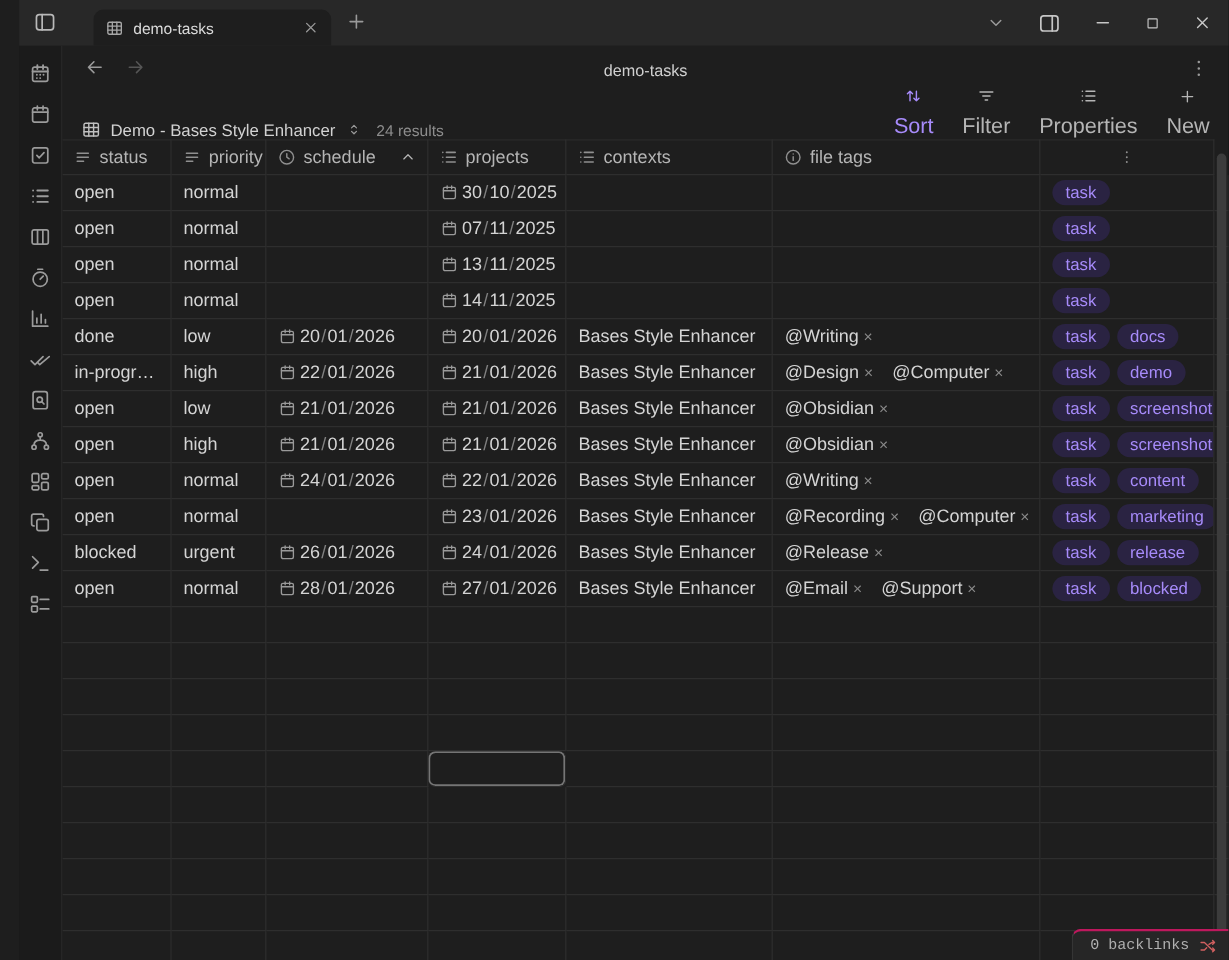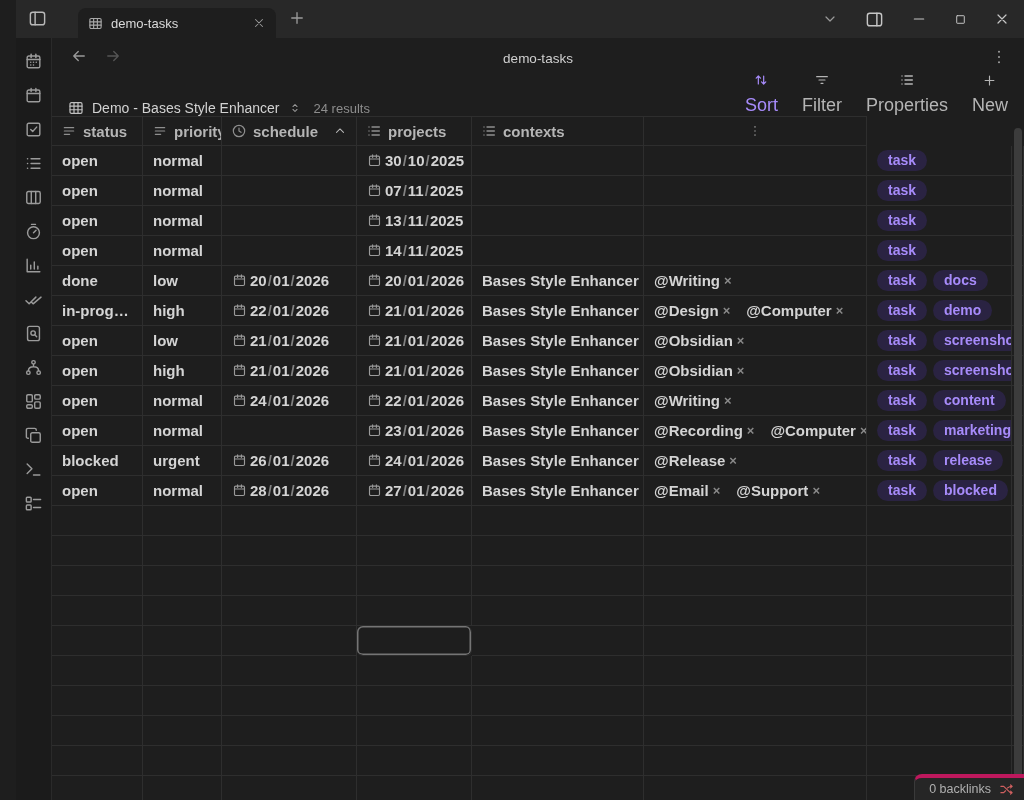--- a/index.html
+++ b/index.html
@@ -44,21 +44,21 @@
   .bt-left .updown { color:#9a9a9a; display:flex; }
   .bt-results { margin-left:12px; font-size:13px; color:#8d8d8d; }
   .bt-right { margin-left:auto; display:flex; align-items:center; gap:24px; }
   .tb-btn { display:flex; align-items:center; gap:7px; font-size:18px; color:#b5b5b5; cursor:pointer;flex-direction:column; }
   .tb-btn svg { display:block; }
   .tb-btn.accent { color:var(--accent); }
 
   
   :root { --cols: 91px 79px 135px 115px 172px 223px 145px 12px; --accent:#a78bfa; }
   .table-wrap { position:relative; flex:1; overflow:hidden; }
-  .thead, .trow { display:grid; grid-template-columns:var(--cols); height:30px;font-weight:bold; }
+  .thead, .trow { display:grid; grid-template-columns:var(--cols); height:30px; }
   .th { display:flex; align-items:center; gap:6px; padding:0 9px; font-size:15px; color:#b5b5b5;
         border-right:1px solid #2e2e2e; border-bottom:1px solid #2e2e2e; border-top:1px solid #2e2e2e;
         overflow:hidden; white-space:nowrap; cursor:pointer; }
   .th .h-ic { color:#8f8f8f; display:flex; flex:none; }
   .th .sort-asc { margin-left:auto; color:#b5b5b5; display:flex; flex:none; }
   .th.mini { padding:0 2px; justify-content:center; color:#8a8a8a; }
   .cell { display:flex; align-items:center; gap:6px; padding:0 10px; font-size:15px; color:#d4d4d4;
           border-right:1px solid #2e2e2e; border-bottom:1px solid #2e2e2e;
           overflow:hidden; white-space:nowrap; }
   .cell.trunc { text-overflow:ellipsis; display:block; line-height:29px; }
@@ -69,22 +69,22 @@
   .date .sep { color:#828282; }
   .ctx { display:flex; align-items:center; gap:4px; margin-right:10px; }
   .ctx .x { color:#8a8a8a; font-size:13px; cursor:pointer; }
   .pill { flex:none; background:var(--tagbg); color:var(--accent); font-size:14px; line-height:21px;
           padding:0 11px; border-radius:11px; cursor:pointer; }
   .sliver { flex:none; width:6px; height:20px; border-radius:3px; background:var(--overflowtag); margin-left:1px; }
   .vscroll { position:absolute; right:2px; top:12px; bottom:12px; width:8px; background:#3c3c3c; border-radius:4px; }
 
   
   .status-pill { position:absolute; right:0; bottom:0; height:26px; background:#262626;
-                 border-top:4px solid #be185d; border-left:1px solid #3a3a3a; border-top-left-radius:8px;
-                 display:flex; align-items:center; gap:8px; padding:0 10px 0 14px; }
+                 border-top:2px solid #be185d; border-left:1px solid #3a3a3a; border-top-left-radius:8px;
+                 display:flex; align-items:center; gap:8px; padding:0 10px 0 14px;font-family:Liberation Mono, monospace; }
   .status-pill .txt { font-size:12.5px; color:#b0b0b0; }
   .status-pill .ic { display:flex; color:var(--redicon); }
 </style>
 </head>
 <body>
 
 <div class="app">
 
   <div class="titlebar">
     <span class="tb-toggle"><svg width="19" height="19" viewBox="0 0 24 24" fill="none" stroke="currentColor" stroke-width="1.8" stroke-linecap="round" stroke-linejoin="round">
@@ -338,20 +338,29 @@
               <span>projects</span>
             </div>
             <div class="th">
               <span class="h-ic">
                 <svg width="16" height="16" viewBox="0 0 24 24" fill="none" stroke="currentColor" stroke-width="1.8" stroke-linecap="round" stroke-linejoin="round">
                   <path d="M9 6h11M9 12h11M9 18h11M4.5 6h.01M4.5 12h.01M4.5 18h.01" stroke-width="2"></path>
                 </svg>
               </span>
               <span>contexts</span>
             </div>
+            <div class="th">
+              <span class="h-ic">
+                <svg width="16" height="16" viewBox="0 0 24 24" fill="none" stroke="currentColor" stroke-width="1.8" stroke-linecap="round" stroke-linejoin="round">
+                  <circle cx="12" cy="12" r="8.5"></circle>
+                  <path d="M12 8h.01M12 11.5V16"></path>
+                </svg>
+              </span>
+              <span>file tags</span>
+            </div>
             <div class="th mini">
               <span class="h-ic">
                 <svg width="14" height="14" viewBox="0 0 24 24" fill="none" stroke="currentColor" stroke-width="1.8" stroke-linecap="round" stroke-linejoin="round">
                   <path d="M12 5h.01M12 12h.01M12 19h.01" stroke-width="2.8"></path>
                 </svg>
               </span>
             </div>
           </div>
         <div id="tbody">
             <div class="trow">

